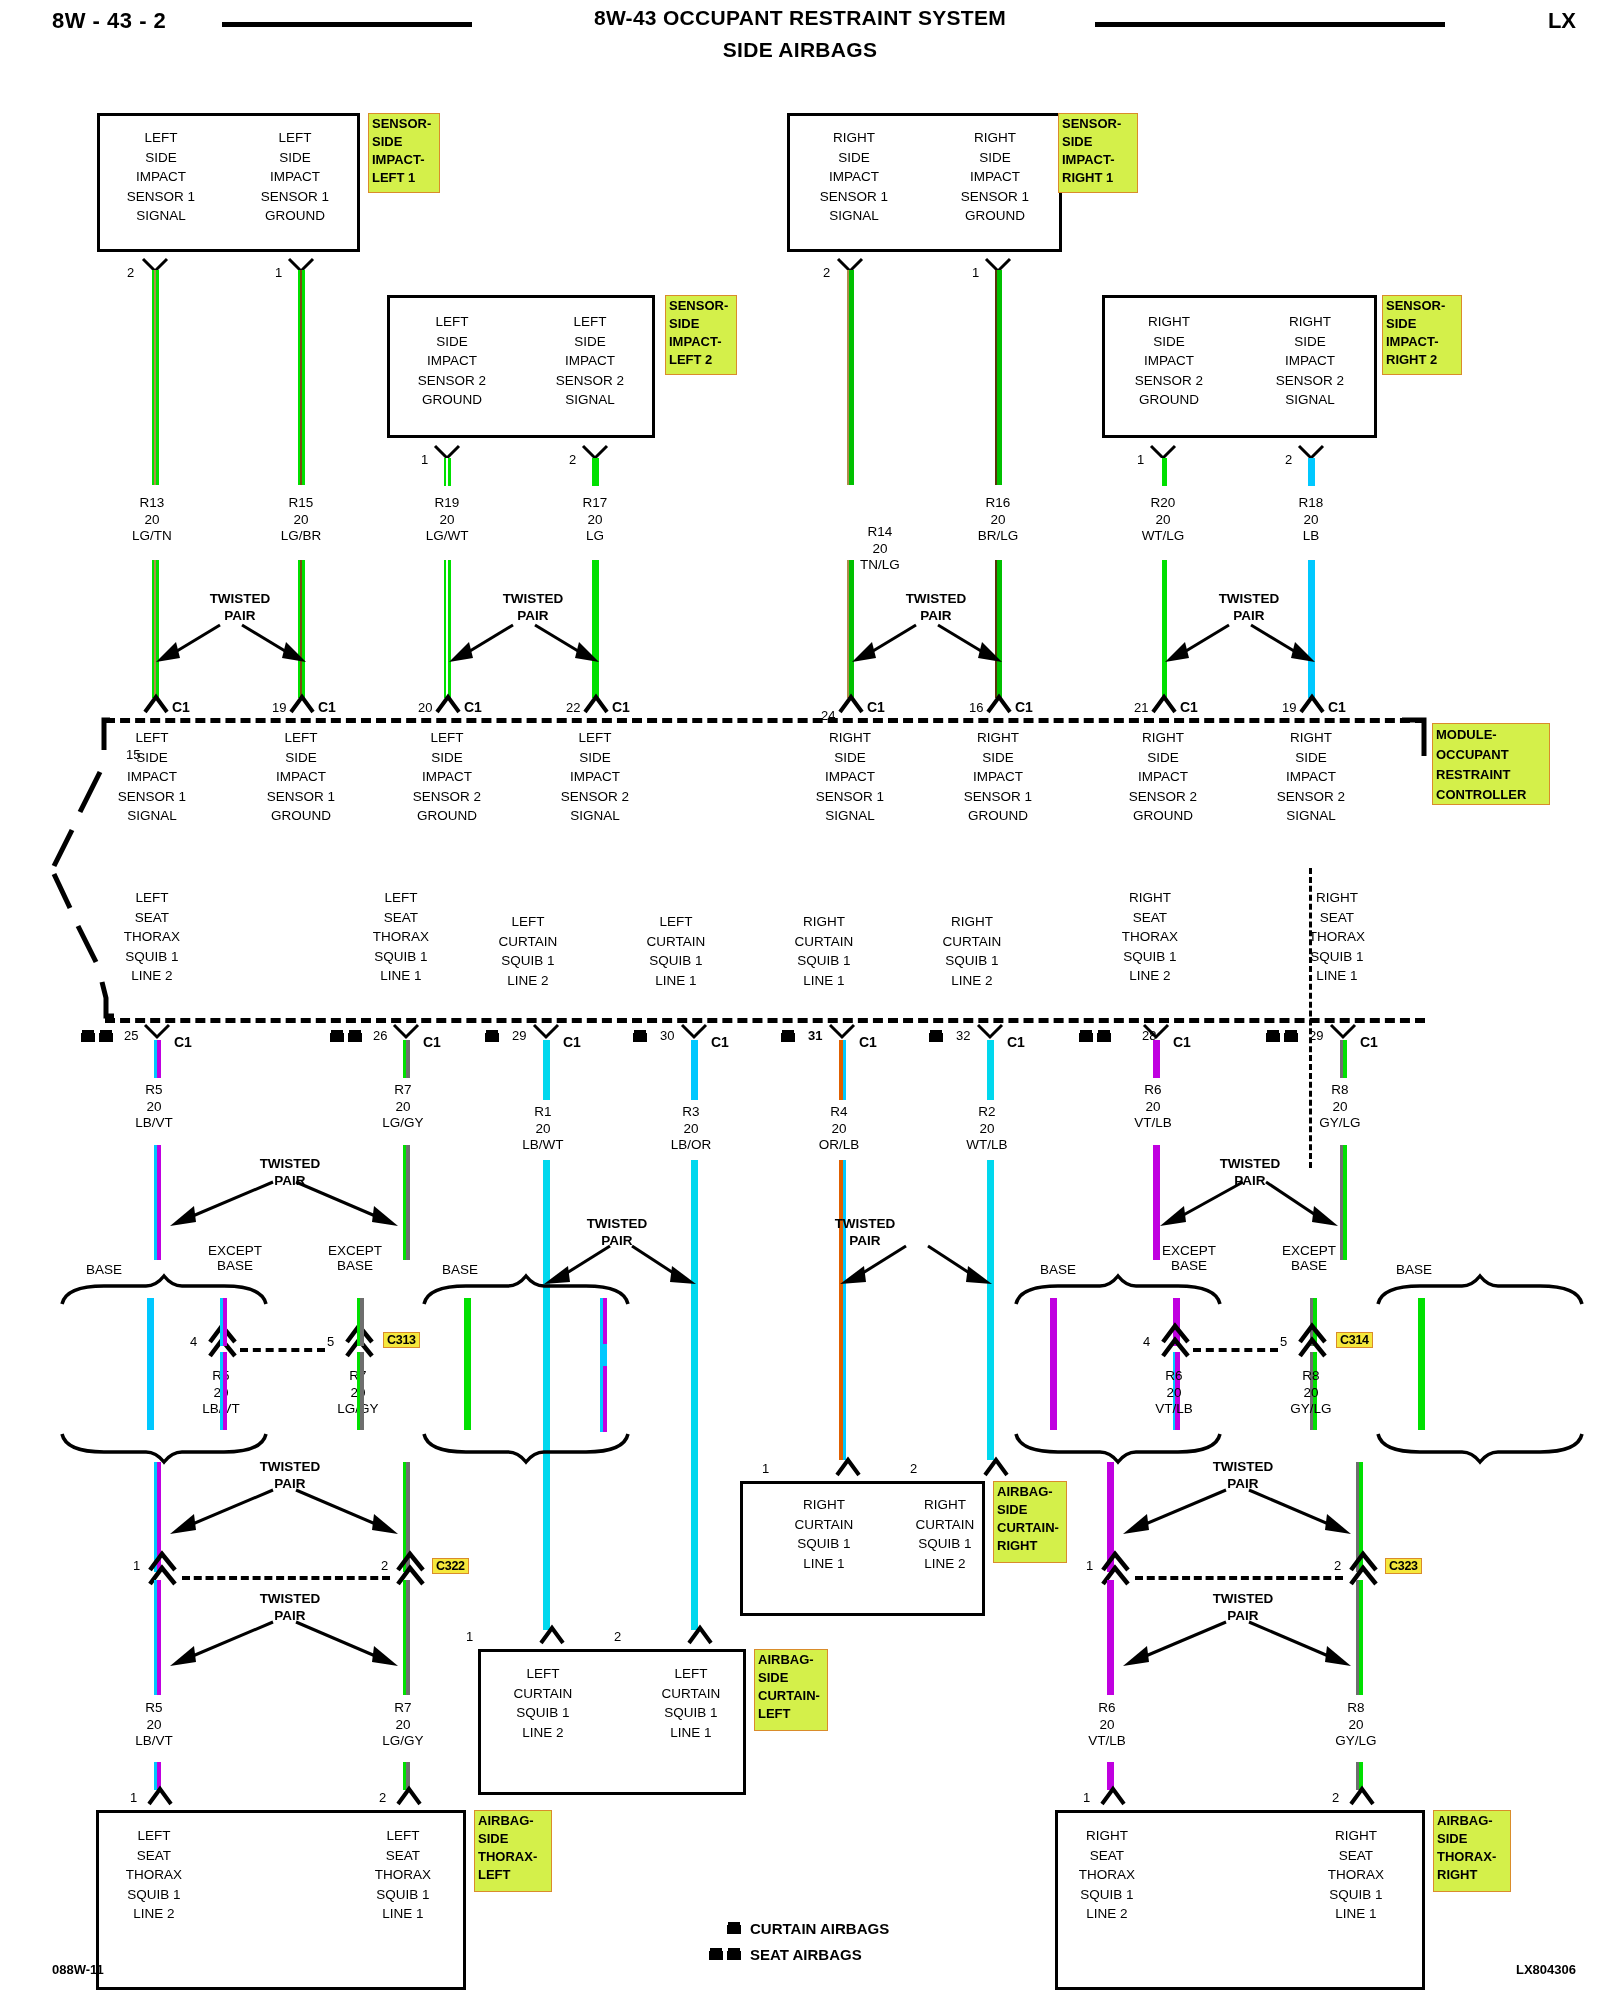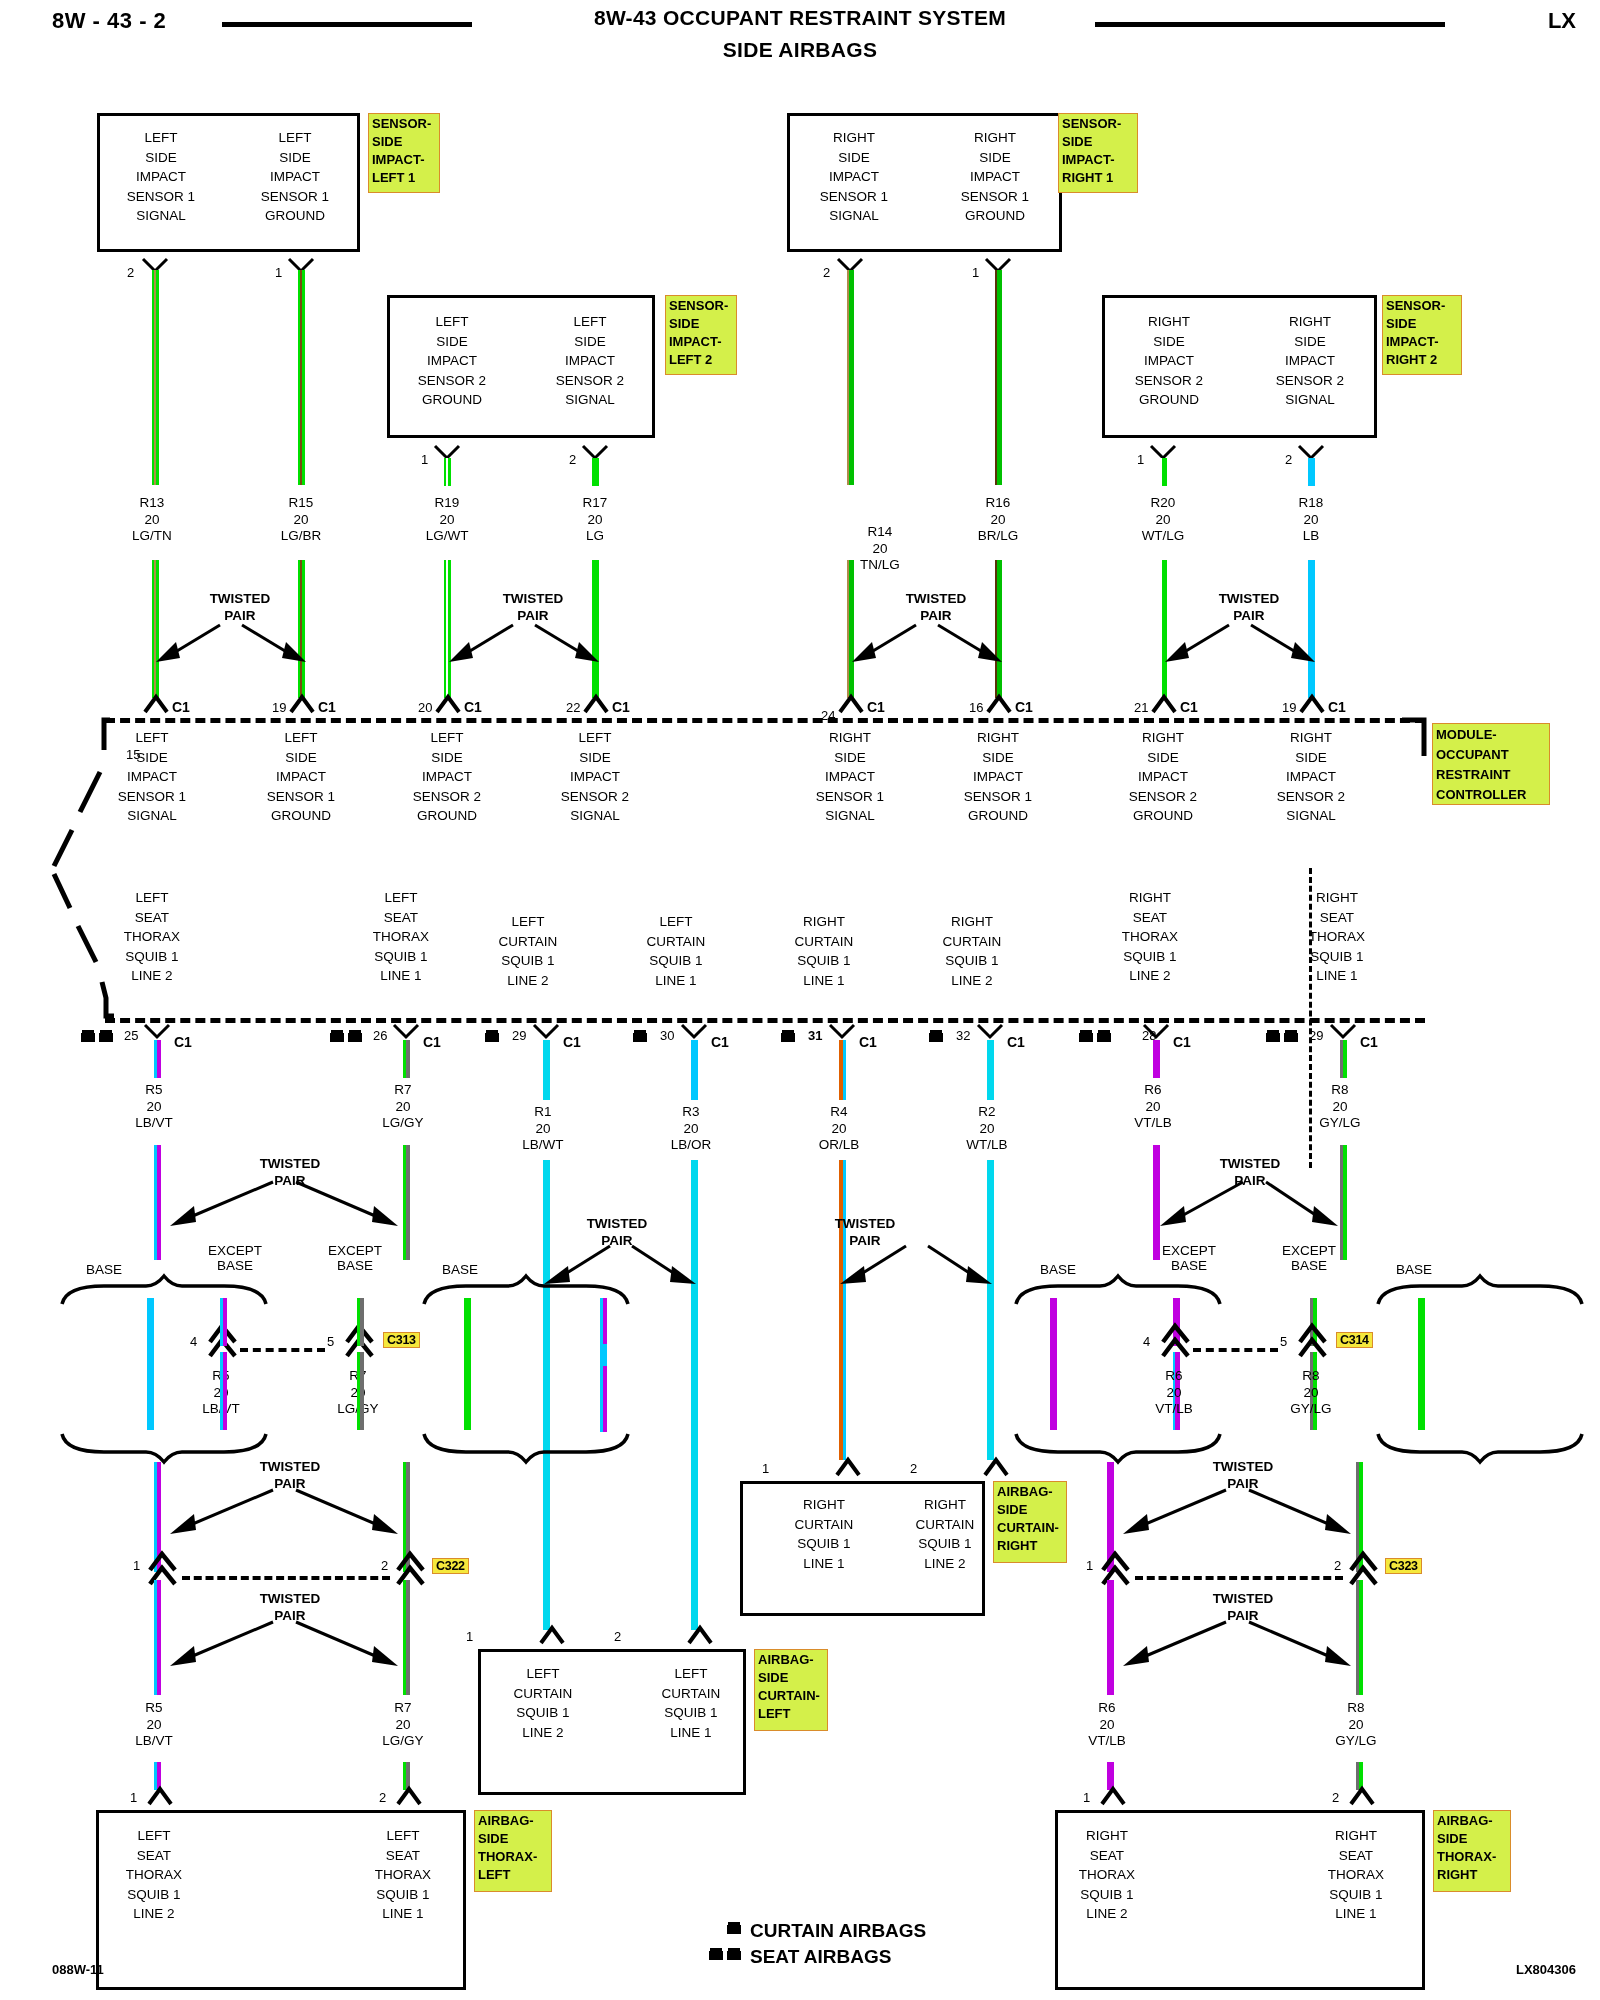--- a/index.html
+++ b/index.html
@@ -27,21 +27,21 @@
   .tag-sm{background:#f5e83c;border:1.5px solid #d98c2b;font-size:12.5px;font-weight:bold;
        padding:0 3px;box-sizing:border-box;white-space:nowrap;letter-spacing:-0.3px;}
   
   .wire{position:absolute;width:7px;}
   
   .dashln{position:absolute;height:0;border-top:5px dashed #000;}
   .dashln-thin{position:absolute;height:0;border-top:3px dashed #000;}
   svg{position:absolute;overflow:visible;}
   .footer-l{left:52px;top:1962px;font-size:13px;font-weight:bold;}
   .footer-r{right:24px;top:1962px;font-size:13px;font-weight:bold;}
-  .legend-txt{font-size:19px;font-weight:bold;white-space:nowrap;}
+  .legend-txt{font-size:15px;font-weight:bold;white-space:nowrap;}
 </style>
 </head>
 <body>
 
 <div class="abs hdr-left">8W - 43 - 2</div>
 <div class="abs hrule" style="left:222px;top:22px;width:250px;"></div>
 <div class="abs hdr-title">8W-43 OCCUPANT RESTRAINT SYSTEM</div>
 <div class="abs hdr-sub">SIDE AIRBAGS</div>
 <div class="abs hrule" style="left:1095px;top:22px;width:350px;"></div>
 <div class="abs hdr-right">LX</div>

